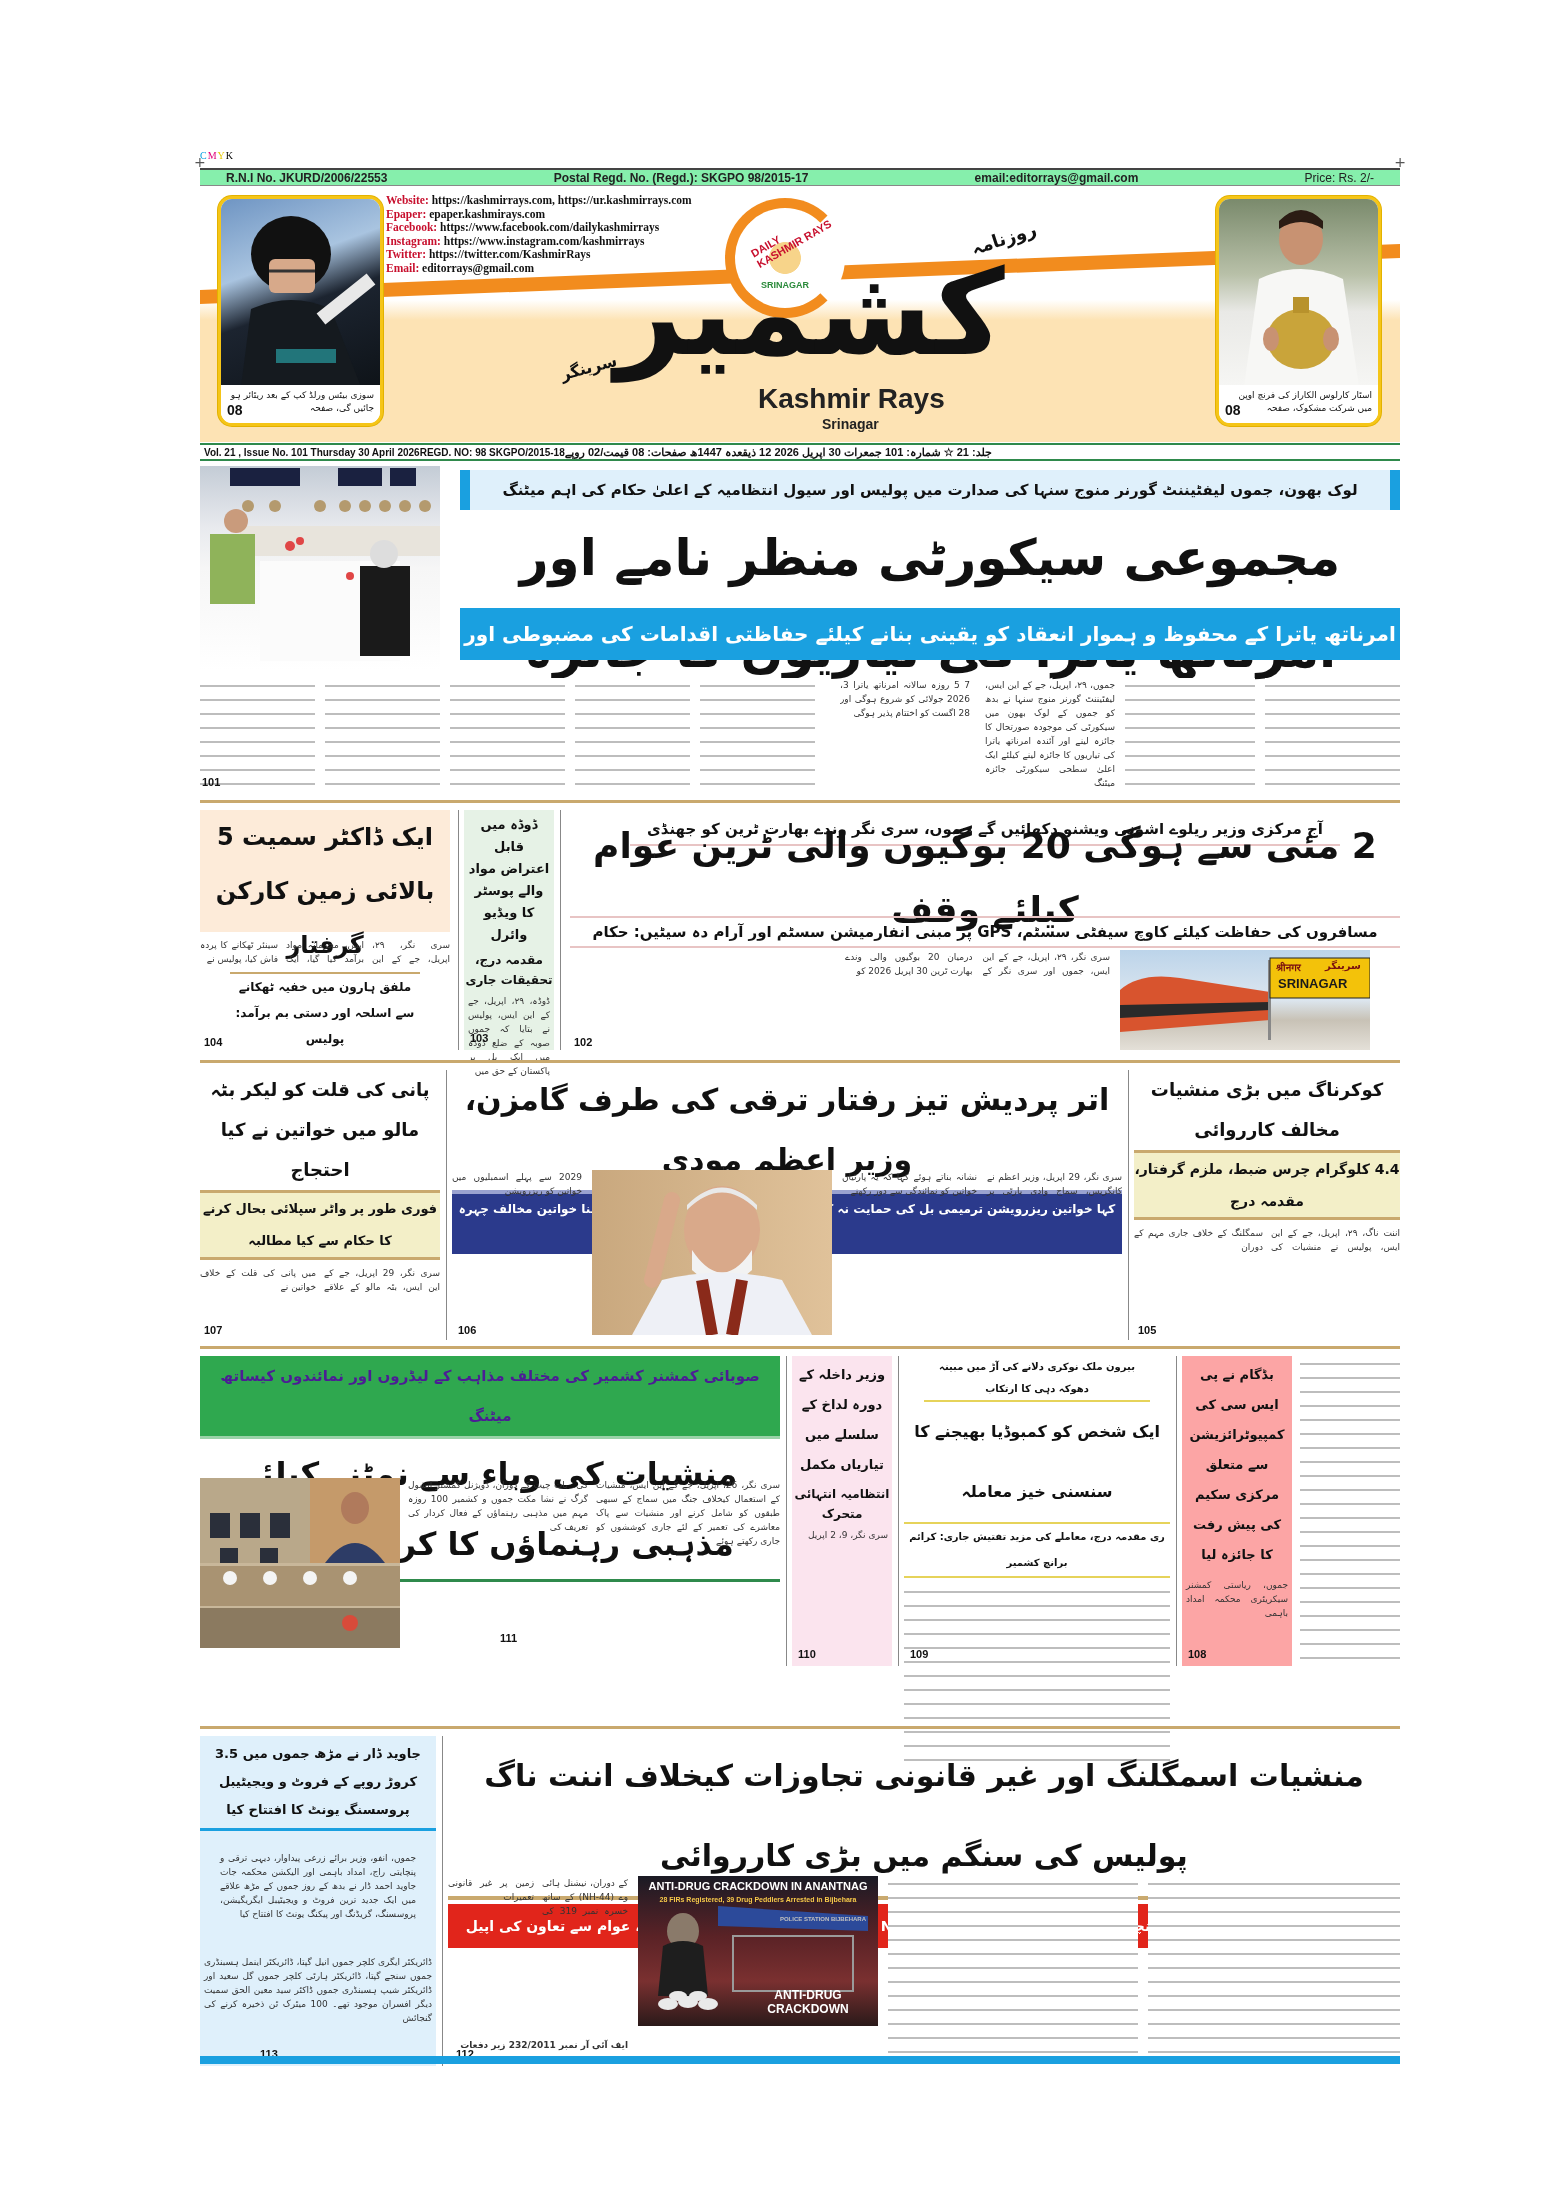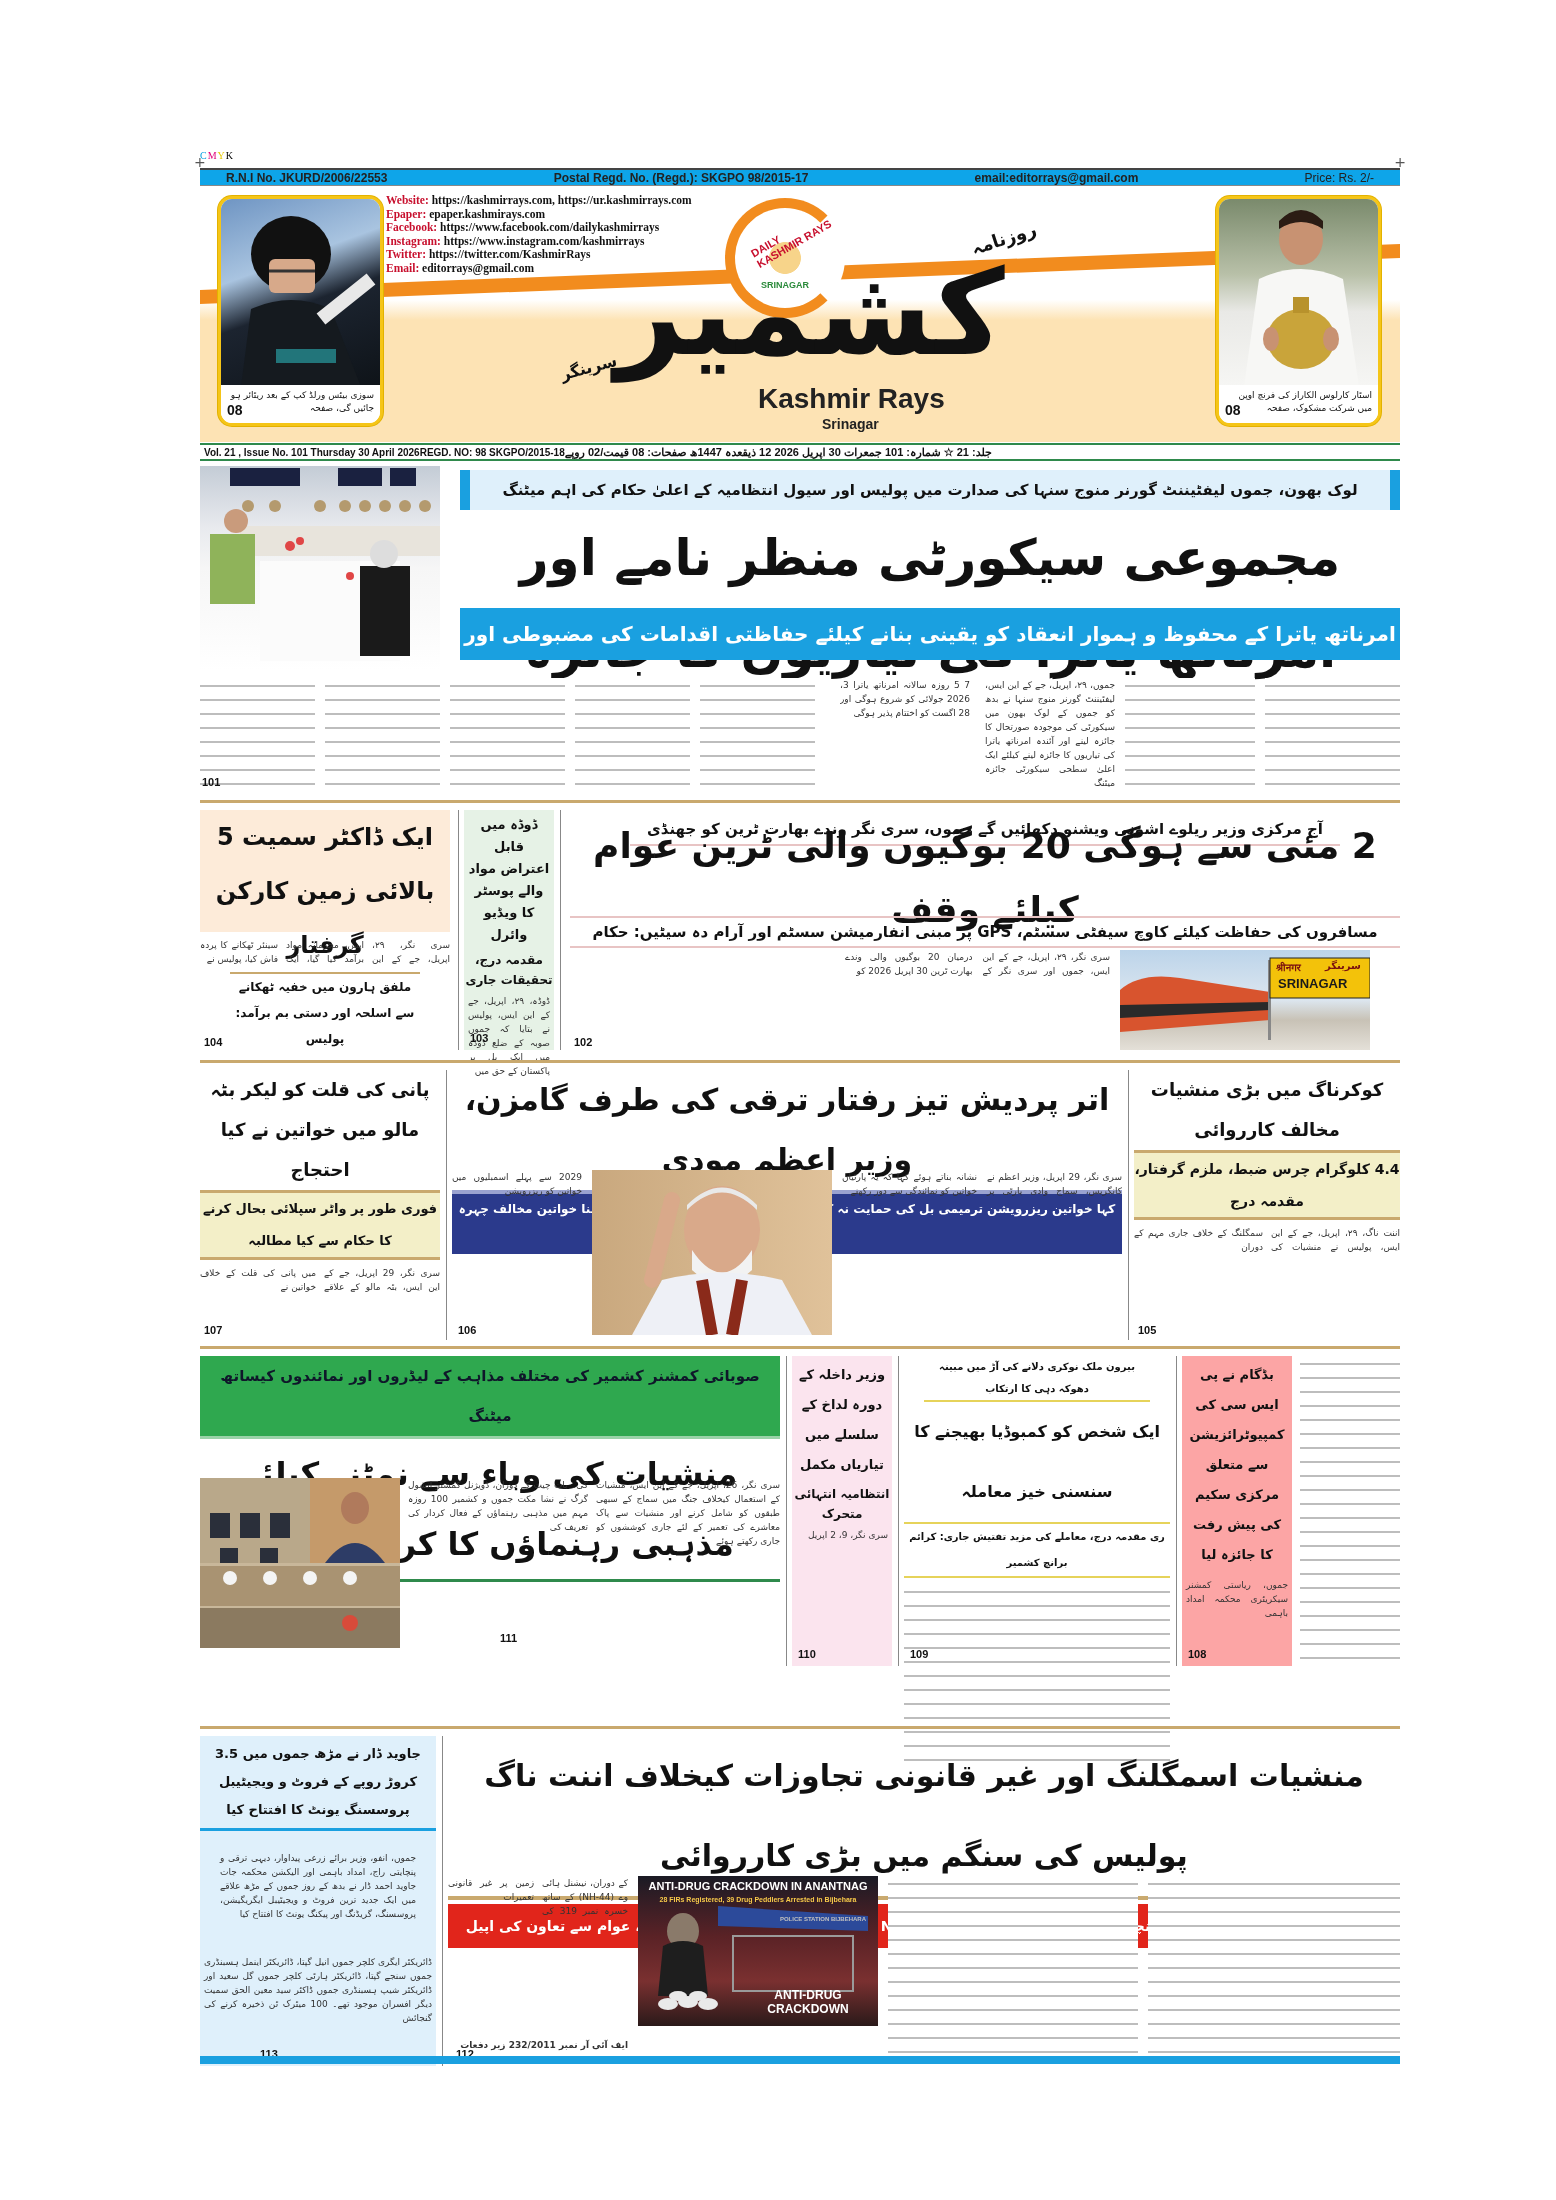--- a/index.html
+++ b/index.html
@@ -2,21 +2,21 @@
 <html><head>
 <meta charset="utf-8">
 <style>
   *{box-sizing:border-box;margin:0;padding:0}
   html,body{width:1556px;height:2200px;background:#fff;overflow:hidden}
   body{font-family:"DejaVu Sans",sans-serif;color:#111;position:relative}
   .page{position:absolute;left:200px;top:150px;width:1200px;height:1920px}
   .cmyk{position:absolute;left:0;top:0;font-size:10px;font-family:"Liberation Serif",serif;letter-spacing:1px}
   .cmyk .c{color:#00a0e0}.cmyk .m{color:#e0007a}.cmyk .y{color:#e6c800}.cmyk .k{color:#000}
   .reg{position:absolute;top:4px;font-size:14px;color:#555}
-  .topbar{position:absolute;left:0;top:18px;width:1200px;height:18px;background:#0ea5e9;border-top:2px solid #444;border-bottom:1px solid #888;display:flex;justify-content:space-between;align-items:center;padding:0 26px;font-family:"Liberation Sans",sans-serif;font-size:12px;font-weight:bold;color:#222}
+  .topbar{position:absolute;left:0;top:18px;width:1200px;height:18px;background:#86efac;border-top:2px solid #444;border-bottom:1px solid #888;display:flex;justify-content:space-between;align-items:center;padding:0 26px;font-family:"Liberation Sans",sans-serif;font-size:12px;font-weight:bold;color:#222}
   .topbar span.price{font-weight:normal}
   .masthead{position:absolute;left:0;top:38px;width:1200px;height:254px;background:linear-gradient(#fff 0,#fff 44%,#fde3b4 52%,#fde3b4 100%);overflow:hidden}
   .swoosh{position:absolute;left:0;top:102px;width:1200px;height:14px;background:#f28c1e;transform:skewY(-2.2deg);transform-origin:left}
   .photo-card{position:absolute;top:8px;width:165px;height:230px;border:3px solid #f5c518;border-radius:14px;background:#fff;overflow:hidden;box-shadow:0 0 0 1px #e3b200}
   .photo-card .img{position:absolute;left:0;top:0;width:100%;height:188px}
   .photo-card .cap{position:absolute;left:0;bottom:0;width:100%;height:38px;font-size:9px;direction:rtl;text-align:right;padding:4px 6px;line-height:13px;background:#fff}
   .photo-card .cap b{font-family:"Liberation Sans",sans-serif;font-size:14px;position:absolute;left:6px;bottom:6px}
   .links{position:absolute;left:186px;top:6px;font-family:"Liberation Serif",serif;font-size:11.5px;line-height:13.5px;font-weight:bold;color:#111}
   .links .k{color:#c8102e}
   .logo-seal{position:absolute;left:525px;top:10px;width:120px;height:120px;border-radius:50%;border:10px solid #f28c1e;border-right-color:transparent;border-bottom-color:#f28c1e;background:radial-gradient(circle,#f7d48a 0 22%,#fff 23% 100%)}
@@ -236,21 +236,21 @@
 
   <div class="sec" style="left:934px;top:920px;width:266px;height:270px">
     <h3 class="rtl center" style="font-size:18px;line-height:40px">کوکرناگ میں بڑی منشیات مخالف کارروائی</h3>
     <div class="rtl center" style="font-size:14px;font-weight:bold;line-height:32px;background:#f3efc8;border-top:3px solid #c9a96e;border-bottom:3px solid #c9a96e">4.4 کلوگرام چرس ضبط، ملزم گرفتار، مقدمہ درج</div>
     <div class="textcol" style="margin-top:6px;height:180px;column-count:2;column-gap:8px">اننت ناگ، ۲۹، اپریل، جے کے این ایس، پولیس نے منشیات کی سمگلنگ کے خلاف جاری مہم کے دوران</div>
     <span style="position:absolute;left:4px;bottom:4px;font-size:11px;font-weight:bold;font-family:'Liberation Sans',sans-serif">105</span>
   </div>
   <div class="hbar" style="left:0;top:1196px;width:1200px"></div>
 
   <div class="sec" style="left:0;top:1206px;width:580px;height:520px">
-    <div class="rtl center" style="font-size:15px;font-weight:bold;line-height:40px;background:#2fa84f;color:#0f172a;border-bottom:3px solid #9ad3a8">صوبائی کمشنر کشمیر کی مختلف مذاہب کے لیڈروں اور نمائندوں کیساتھ میٹنگ</div>
+    <div class="rtl center" style="font-size:15px;font-weight:bold;line-height:40px;background:#2fa84f;color:#4c1d95;border-bottom:3px solid #9ad3a8">صوبائی کمشنر کشمیر کی مختلف مذاہب کے لیڈروں اور نمائندوں کیساتھ میٹنگ</div>
     <h2 class="rtl center" style="font-size:32px;line-height:70px;border-bottom:3px solid #2f8a4c">منشیات کی وباء سے نمٹنے کیلئے مذہبی رہنماؤں کا کردار ناگزیر</h2>
     <div class="img-block" style="left:0;top:122px;width:200px;height:170px;background:#c8b79a">
       <svg width="200" height="170" viewBox="0 0 200 170">
         <rect x="0" y="0" width="200" height="85" fill="#b9a88a"></rect>
         <rect x="110" y="0" width="90" height="85" fill="#c59a6a"></rect>
         <ellipse cx="155" cy="30" rx="14" ry="16" fill="#b07a5c"></ellipse>
         <path d="M125 85 Q155 45 185 85 Z" fill="#2d3c66"></path>
         <g fill="#2a2f3a">
             <rect x="10" y="35" width="20" height="25"></rect>
             <rect x="40" y="35" width="20" height="25"></rect>

